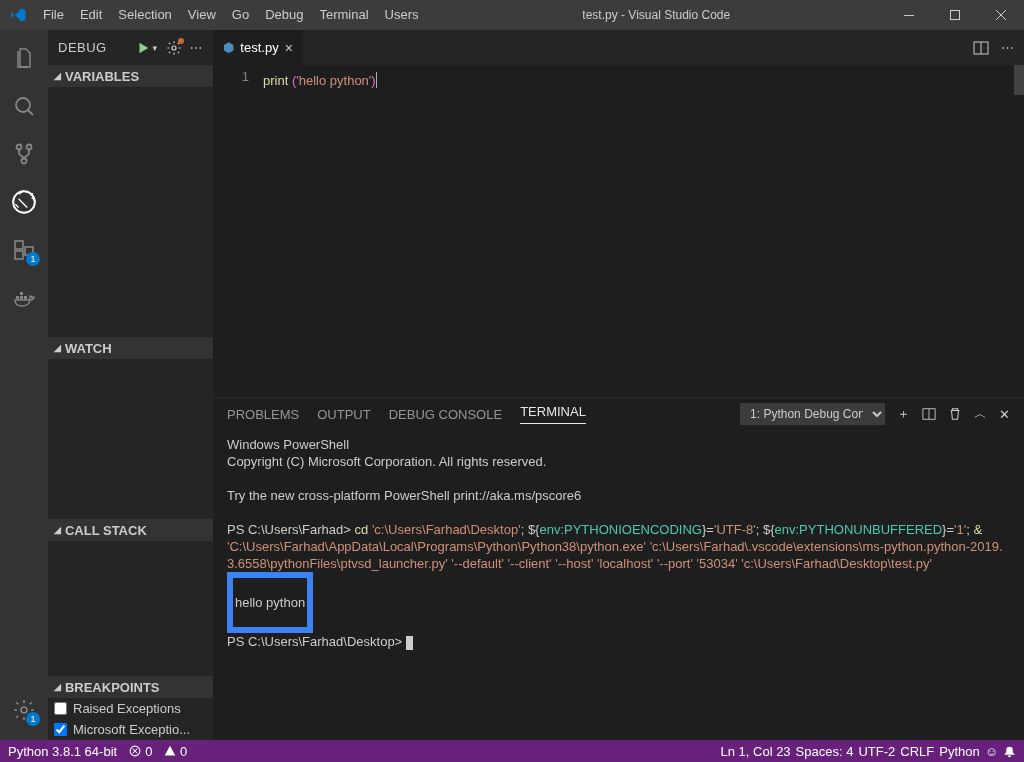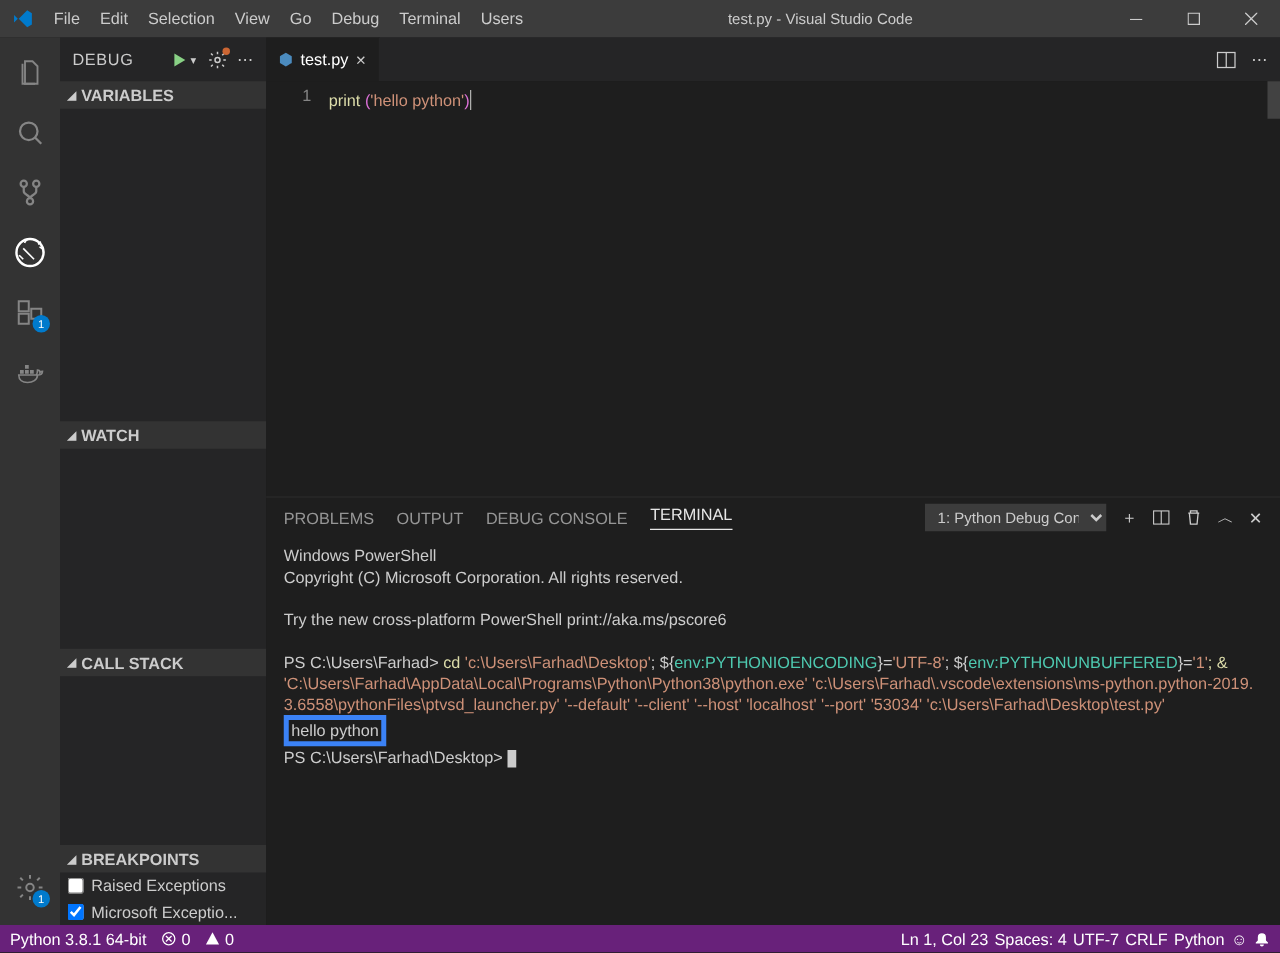--- a/index.html
+++ b/index.html
@@ -56,21 +56,21 @@
 
 .panel{height:343px;background:#1e1e1e;border-top:1px solid #2d2d2d;display:flex;flex-direction:column}
 .panel-tabs{height:32px;display:flex;align-items:center;padding:0 14px;gap:18px;color:#969696;font-size:11px}
 .panel-tabs .ptab.active{color:#e7e7e7;border-bottom:1px solid #e7e7e7;padding-bottom:4px}
 .panel-tabs .right{margin-left:auto;display:flex;align-items:center;gap:12px;color:#cccccc}
 .panel-tabs select{background:#3c3c3c;color:#cccccc;border:none;font-size:12px;padding:3px 6px;max-width:145px}
 .terminal{flex:1;padding:6px 14px;font-family:Consolas,monospace;font-size:13px;line-height:17px;overflow:hidden;color:#cccccc}
 .term-y{color:#dcdcaa}
 .term-c{color:#4ec9b0}
 .term-s{color:#ce9178}
-.term-box{border:4px solid #3b82f6;display:inline-block;padding:0 2px}
+.term-box{border:6px solid #3b82f6;display:inline-block;padding:16px 2px}
 .term-cursor{display:inline-block;width:7px;height:14px;background:#cccccc;vertical-align:middle}
 
 
 .statusbar{height:22px;background:#68217a;color:#ffffff;display:flex;align-items:center;font-size:12px;padding:0 8px;gap:12px}
 .statusbar .right{margin-left:auto;display:flex;gap:5px;align-items:center}
 .statusbar .item{display:flex;align-items:center;gap:4px}
 
 svg{display:block}
 </style>
 </head>
@@ -282,21 +282,21 @@
         <circle cx="8" cy="8" r="6.5"></circle>
         <path d="M5 5l6 6M11 5l-6 6"></path>
       </svg><span>0</span>
     &nbsp;<svg width="12" height="12" viewBox="0 0 16 16" fill="#fff">
         <path d="M8 1l7 13H1z"></path>
       </svg><span>0</span>
   </span>
   <div class="right">
     <span class="item">Ln 1, Col 23</span>
     <span class="item">Spaces: 4</span>
-    <span class="item">UTF-7</span>
+    <span class="item">UTF-2</span>
     <span class="item">CRLF</span>
     <span class="item">Python</span>
     <span class="item">☺</span>
     <span class="item">
         <svg width="13" height="13" viewBox="0 0 16 16" fill="#fff">
           <path d="M8 2a4 4 0 00-4 4v3l-2 2v1h12v-1l-2-2V6a4 4 0 00-4-4zM6 13a2 2 0 004 0"></path>
         </svg>
       </span>
   </div>
 </div>

